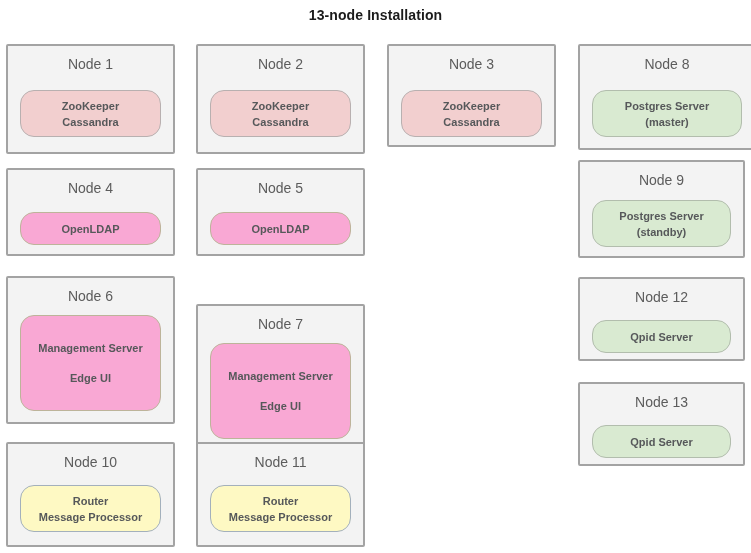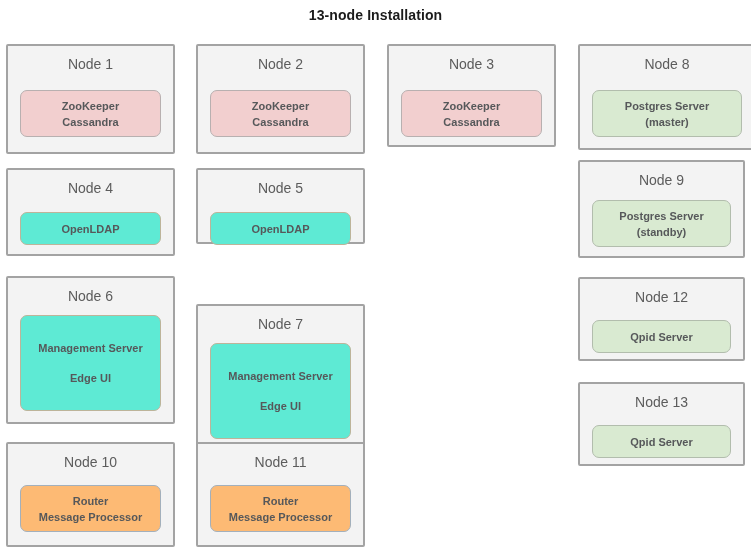--- a/index.html
+++ b/index.html
@@ -48,21 +48,21 @@
     color: #5c5c5c;
     line-height: 17px;
   }
 
   .service-box {
     position: absolute;
     box-sizing: border-box;
     left: 12px;
     right: 12px;
     border: 1px solid #b6b6b6;
-    border-radius: 7px;
+    border-radius: 14px;
     display: flex;
     flex-direction: column;
     align-items: center;
     justify-content: center;
     text-align: center;
   }
 
   .service-line {
     font-size: 11px;
     font-weight: bold;
@@ -71,22 +71,22 @@
     white-space: nowrap;
   }
 
   .service-box.spaced .service-line {
     line-height: 30px;
   }
 
   
   .sb-pink   { background: #f2cfcf; border-color: #b8b0b0; }
   .sb-green  { background: #d9ead1; border-color: #b2bdad; }
-  .sb-yellow { background: #5eead4; border-color: #bdb49a; }
-  .sb-blue   { background: #fdba74; border-color: #a3b0bc; }
+  .sb-yellow { background: #f9a8d4; border-color: #bdb49a; }
+  .sb-blue   { background: #fef9c3; border-color: #a3b0bc; }
 </style>
 </head>
 <body>
 
 <div id="diagram-title">13-node Installation</div>
 
 <div id="node-layer">
     <div class="node-card" style="left: 6px; top: 44px; width: 169px; height: 110px;">
       <div class="node-title">Node 1</div>
       <div class="service-box sb-pink" style="top: 44px; height: 47px;">
@@ -114,21 +114,21 @@
         <div class="service-line">Postgres Server</div>
         <div class="service-line">(master)</div>
       </div>
     </div>
     <div class="node-card" style="left: 6px; top: 168px; width: 169px; height: 88px;">
       <div class="node-title">Node 4</div>
       <div class="service-box sb-yellow" style="top: 42px; height: 33px;">
         <div class="service-line">OpenLDAP</div>
       </div>
     </div>
-    <div class="node-card" style="left: 196px; top: 168px; width: 169px; height: 76px;">
+    <div class="node-card" style="left: 196px; top: 168px; width: 169px; height: 88px;">
       <div class="node-title">Node 5</div>
       <div class="service-box sb-yellow" style="top: 42px; height: 33px;">
         <div class="service-line">OpenLDAP</div>
       </div>
     </div>
     <div class="node-card" style="left: 578px; top: 160px; width: 167px; height: 98px;">
       <div class="node-title">Node 9</div>
       <div class="service-box sb-green" style="top: 38px; height: 47px;">
         <div class="service-line">Postgres Server</div>
         <div class="service-line">(standby)</div>

